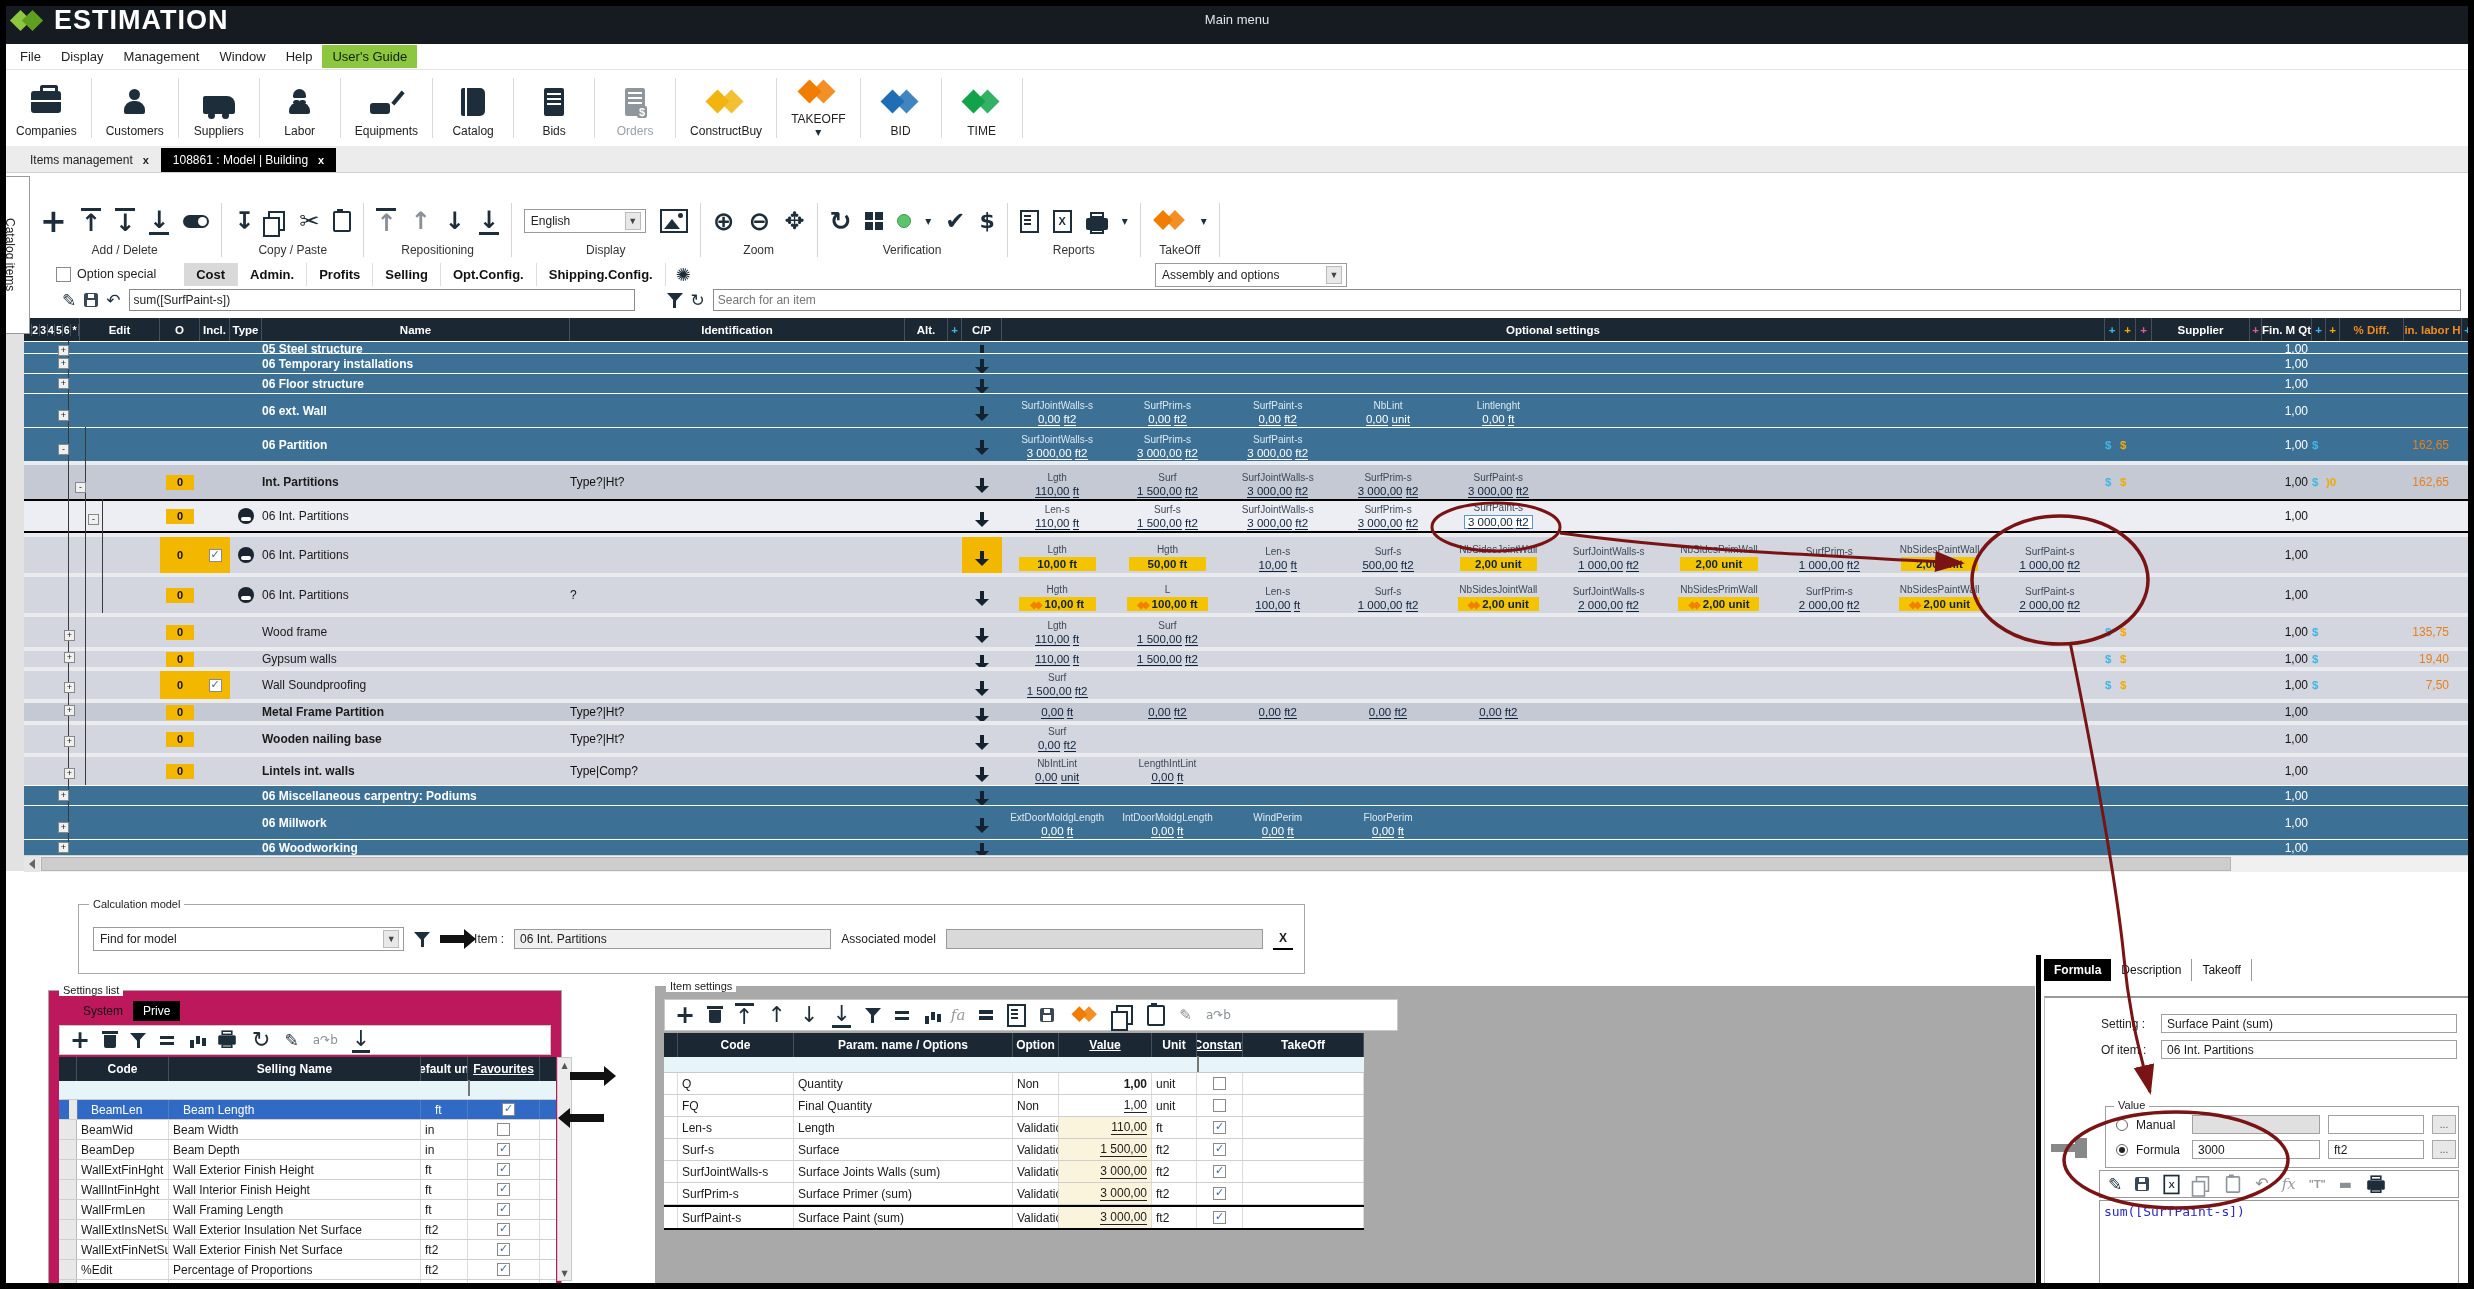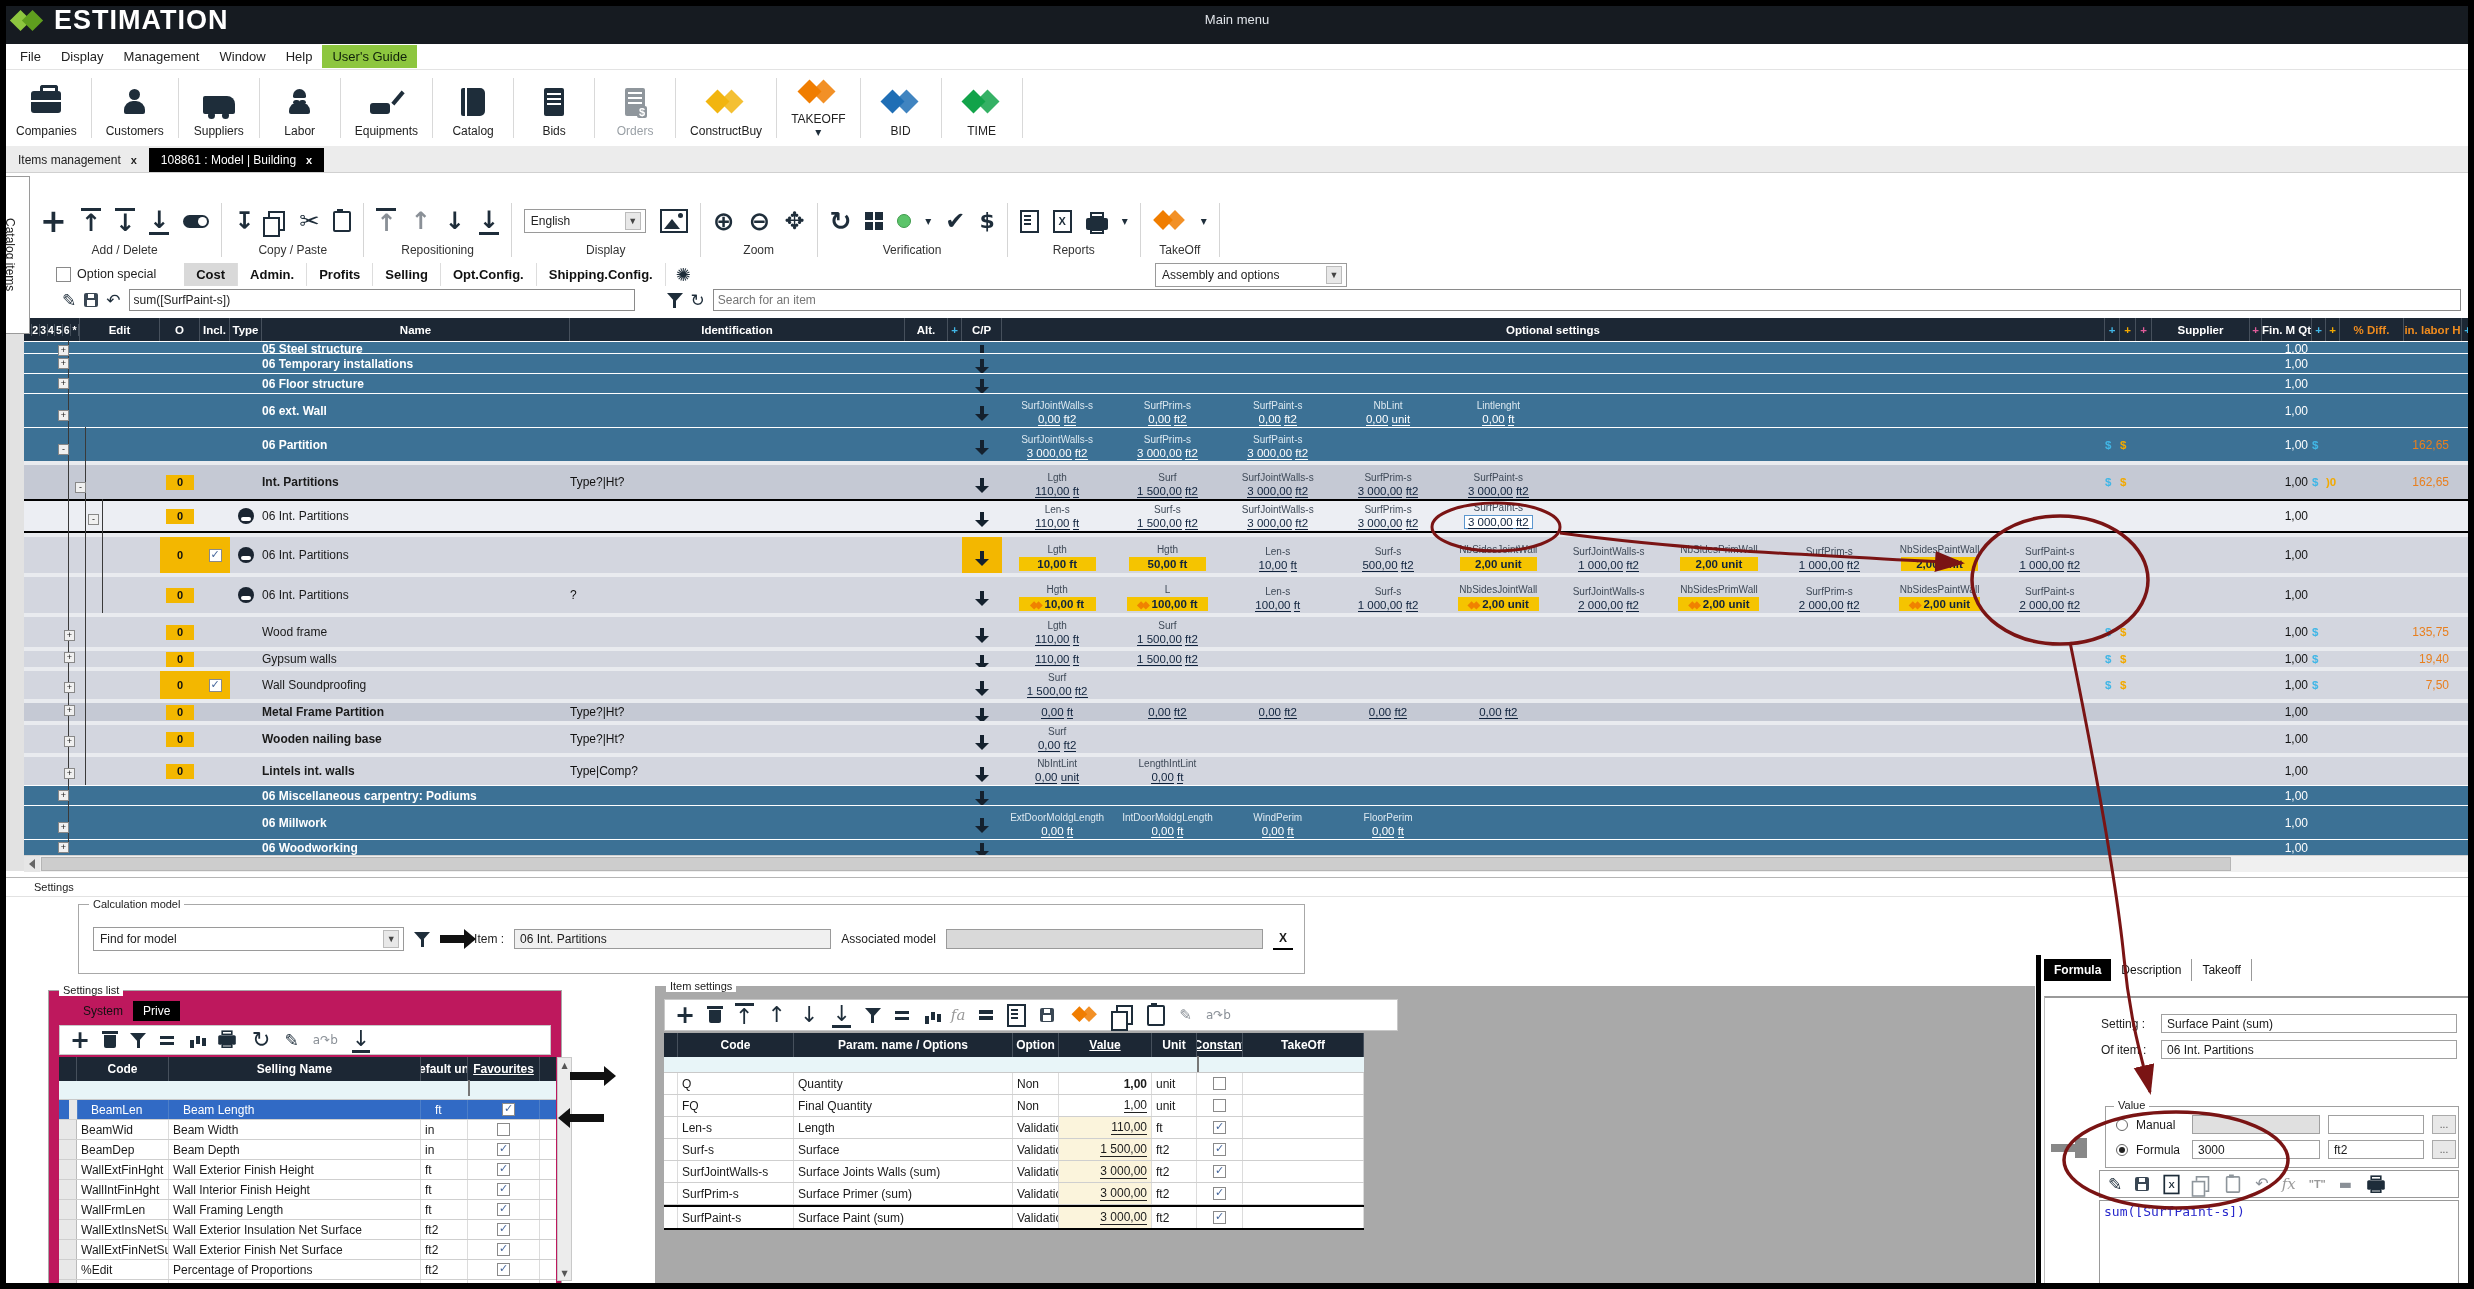--- a/index.html
+++ b/index.html
@@ -53,21 +53,21 @@
   .ap-list::before{content:"";position:absolute;left:3px;top:5px;width:14px;height:2px;background:#fff;box-shadow:0 5px 0 #fff,0 10px 0 #fff;}
   .ap-order{width:20px;height:28px;background:#8f969c;border-radius:2px;}
   .ap-order::before{content:"";position:absolute;left:3px;top:4px;width:14px;height:2px;background:#fff;box-shadow:0 5px 0 #fff,0 10px 0 #fff;}
   .ap-order::after{content:"$";position:absolute;right:-2px;bottom:-2px;font-size:11px;font-weight:bold;color:#fff;background:#8f969c;border-radius:2px;padding:0 2px;}
   .brand-dd{position:relative;width:40px;height:28px;}
   .brand-dd i{position:absolute;top:5px;width:17px;height:17px;transform:rotate(45deg);}
   .brand-dd i:first-child{left:3px;}
   .brand-dd i:last-child{left:17px;opacity:.85;}
 
   
-  .tabrow{position:absolute;left:0;top:146px;width:2474px;height:27px;background:#ececec;display:flex;align-items:flex-end;padding-left:6px;border-bottom:1px solid #d0d0d0;box-sizing:border-box;}
+  .tabrow{position:absolute;left:0;top:146px;width:2474px;height:27px;background:#ececec;display:flex;align-items:flex-end;padding-left:18px;border-bottom:1px solid #d0d0d0;box-sizing:border-box;}
   .dtab{display:flex;align-items:center;gap:10px;padding:5px 12px;font-size:12px;background:#ececec;color:#222;}
   .dtab.active{background:#000;color:#fff;}
   .dtab .x{font-weight:bold;font-size:11px;}
   .sidetab{position:absolute;left:2px;top:176px;width:26px;height:156px;background:#fff;border:1px solid #9a9a9a;border-radius:0 0 0 0;writing-mode:vertical-lr;text-align:center;font-size:12px;color:#222;z-index:5;}
 
   
   .subtabs{position:absolute;left:34px;top:173px;width:2400px;height:26px;background:#fff;display:flex;align-items:center;gap:4px;}
   .stab{padding:5px 12px;font-size:12.5px;color:#111;}
   .stab.active{background:#000;color:#fff;font-weight:bold;}
 
@@ -1535,21 +1535,20 @@
           <div class="tc pdcell"></div>
           <div class="tc"></div>
         </div>
       </div>
   </div>
   <div class="hscroll">
     <span class="hs-btn"></span>
     <span class="hs-thumb"></span>
   </div>
 
-  <div class="settings-title"><span>Settings</span></div>
 
   <div class="gbox calcbox">
     <span class="glabel">Calculation model</span>
     <div class="calcrow">
       <span class="selectbox" style="width:300px">
         <span>Find for model</span>
           <span class="car">▼</span>
       </span>
       <span class="i-funnel"></span>
       <span class="fatarrow"></span>

